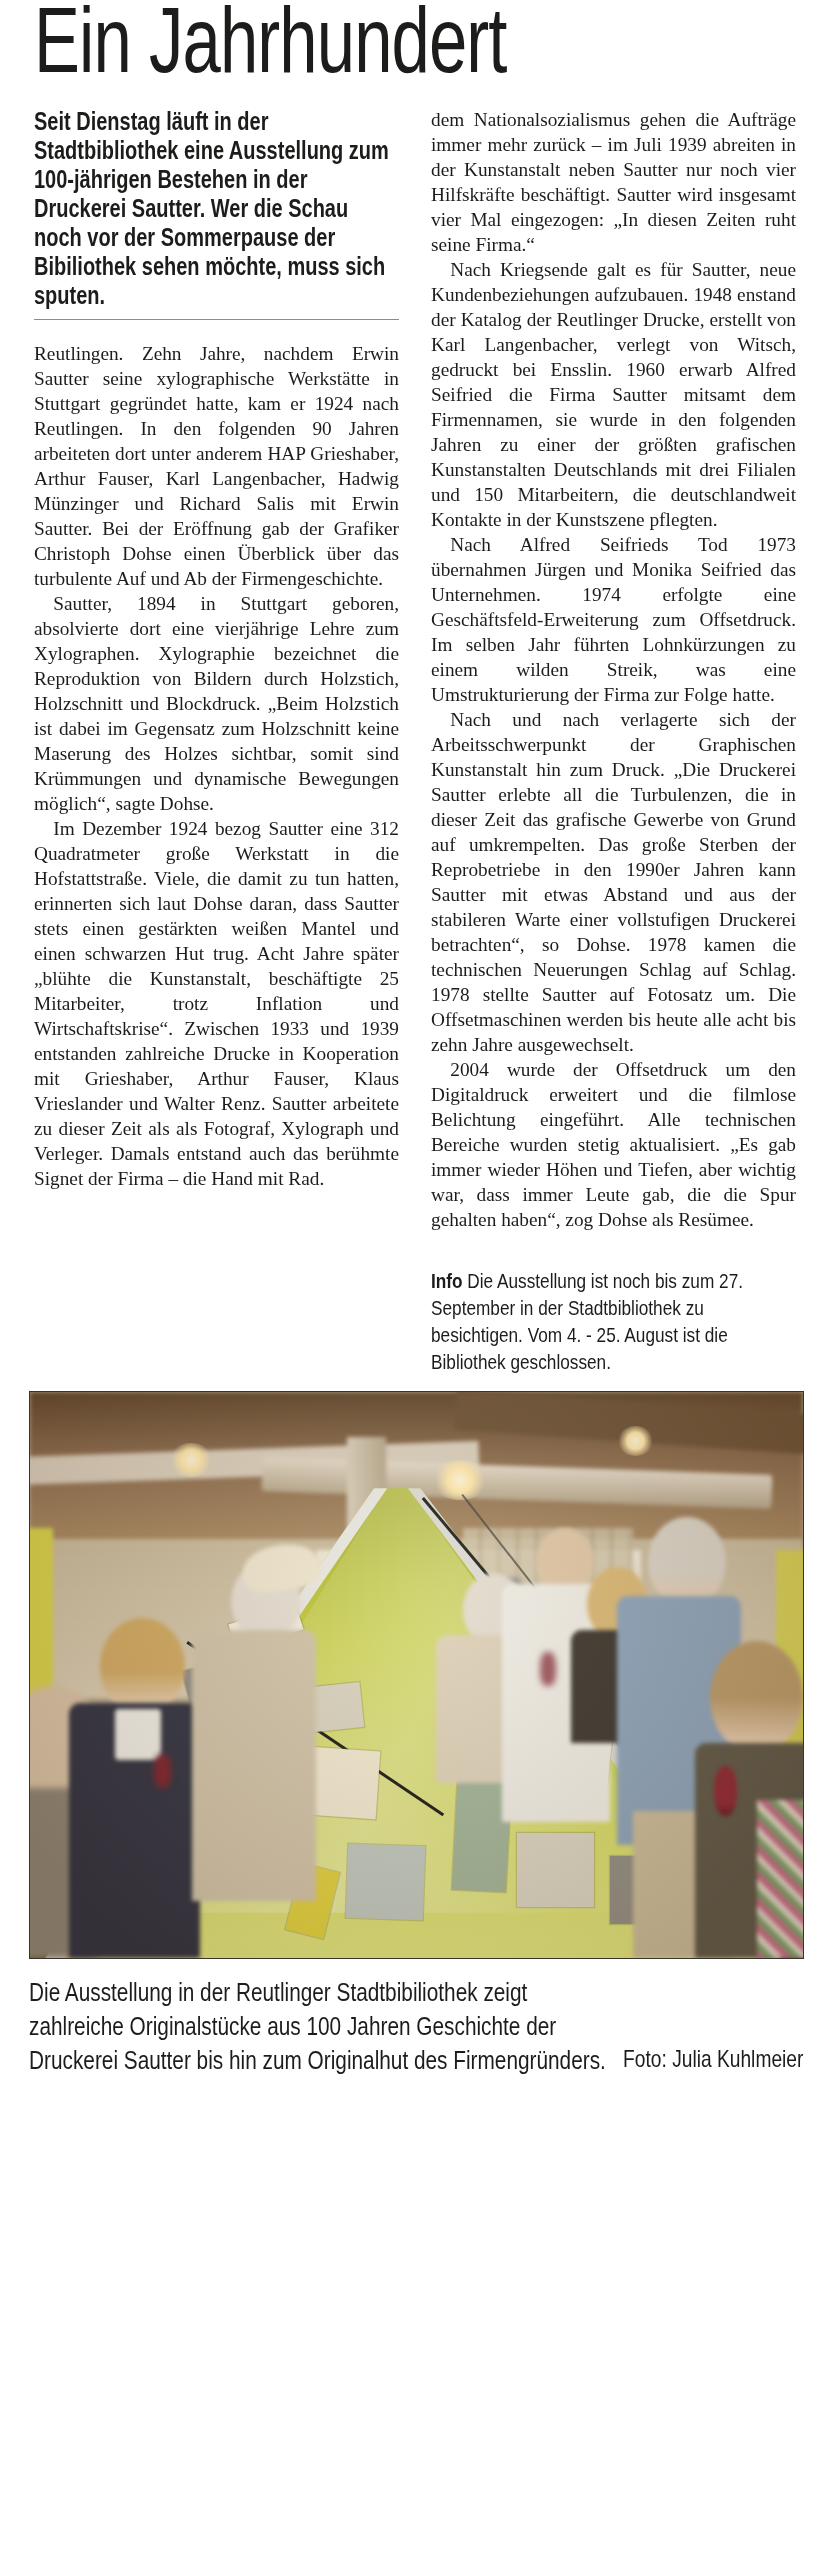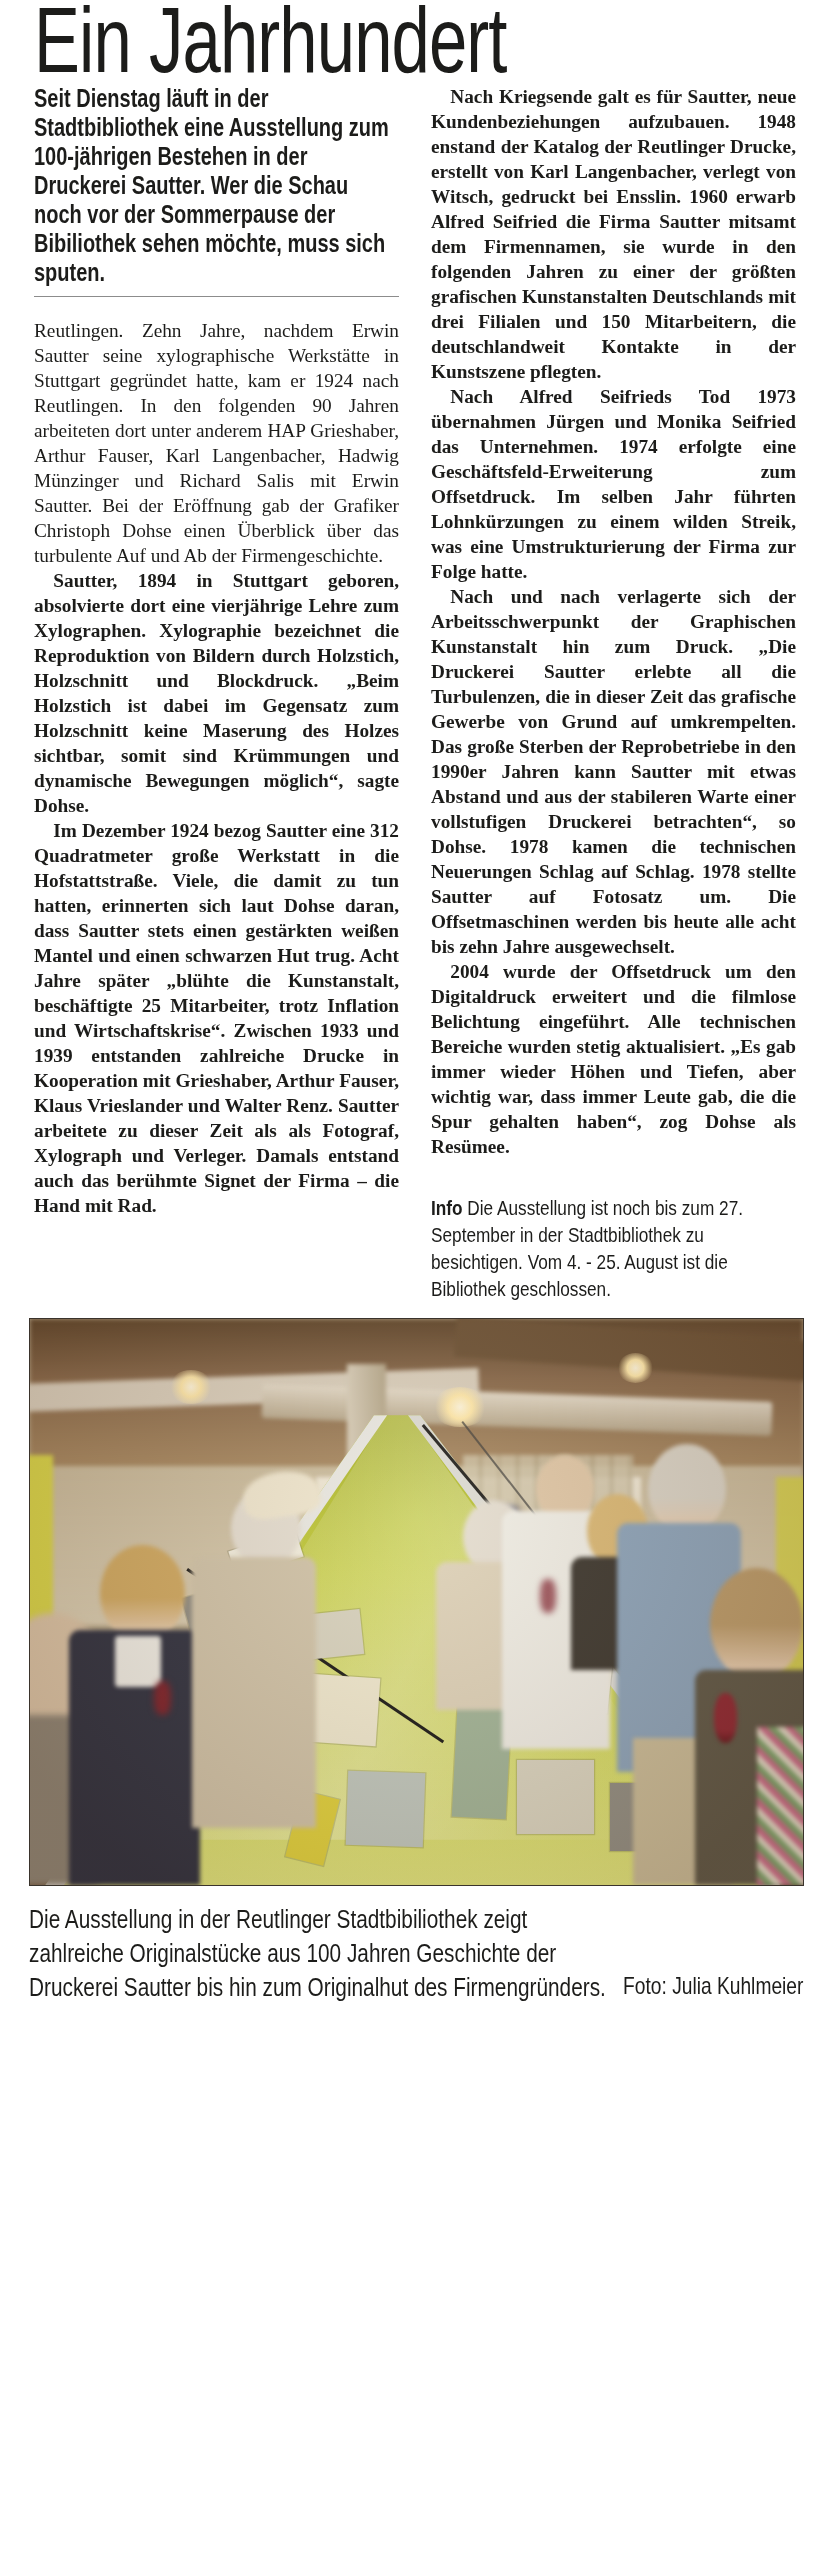--- a/index.html
+++ b/index.html
@@ -12,33 +12,33 @@
 
   
   .headline{font-size:93px;line-height:79px;font-weight:400;letter-spacing:-1.2px;white-space:nowrap;}
   .cx{display:inline-block;transform-origin:0 50%;}
   .cx74{transform:scaleX(.74);}
   .cx80{transform:scaleX(.80);}
   .cx85{transform:scaleX(.85);}
   .subtitle{margin-top:21px;font-size:39px;line-height:44px;font-weight:400;white-space:nowrap;}
 
   
-  .columns{display:flex;gap:32px;margin-top:4px;align-items:flex-start;}
+  .columns{display:flex;gap:32px;margin-top:27px;align-items:flex-start;}
   .col{width:365px;}
 
   .lead-wrap{width:456px;transform:scaleX(.80);transform-origin:0 0;}
   .lead{font-size:25px;line-height:29px;font-weight:700;text-align:left;}
 
   .byline{margin-top:32px;font-size:21px;letter-spacing:0.6px;font-weight:400;}
   .rule{margin-top:8.7px;height:1.2px;background:#8c8c8c;width:365px;}
 
   .body-text{margin-top:21px;font-family:"Liberation Serif",serif;
     font-size:19.3px;line-height:25px;text-align:justify;}
   .body-text p{margin:0;}
-  .body-text p.ind{text-indent:19.3px;font-weight:bold;}
+  .body-text p.ind{text-indent:19.3px;}
   .dateline{font-weight:400;}
 
   .rcol .body-text{margin-top:0;}
 
   .info-wrap{margin-top:35px;width:444px;transform:scaleX(.82);transform-origin:0 0;}
   .info{font-size:21px;line-height:27px;font-weight:400;}
   .info .info-label{font-weight:700;}
 
   
   .photo{position:relative;width:775px;height:568px;margin:16px 0 0 -5px;
@@ -80,20 +80,21 @@
         <div class="rule"></div>
         <div class="body-text">
           <p><span class="dateline">Reutlingen.</span> <span>Zehn Jahre, nachdem Erwin Sautter seine xylographische Werkstätte in Stuttgart gegründet hatte, kam er 1924 nach Reutlingen. In den folgenden 90 Jahren arbeiteten dort unter anderem HAP Grieshaber, Arthur Fauser, Karl Langenbacher, Hadwig Münzinger und Richard Salis mit Erwin Sautter. Bei der Eröffnung gab der Grafiker Christoph Dohse einen Überblick über das turbulente Auf und Ab der Firmengeschichte.</span></p>
           <p class="ind">Sautter, 1894 in Stuttgart geboren, absolvierte dort eine vierjährige Lehre zum Xylographen. Xylographie bezeichnet die Reproduktion von Bildern durch Holzstich, Holzschnitt und Blockdruck. „Beim Holzstich ist dabei im Gegensatz zum Holzschnitt keine Maserung des Holzes sichtbar, somit sind Krümmungen und dynamische Bewegungen möglich“, sagte Dohse.</p>
           <p class="ind">Im Dezember 1924 bezog Sautter eine 312 Quadratmeter große Werkstatt in die Hofstattstraße. Viele, die damit zu tun hatten, erinnerten sich laut Dohse daran, dass Sautter stets einen gestärkten weißen Mantel und einen schwarzen Hut trug. Acht Jahre später „blühte die Kunstanstalt, beschäftigte 25 Mitarbeiter, trotz Inflation und Wirtschaftskrise“. Zwischen 1933 und 1939 entstanden zahlreiche Drucke in Kooperation mit Grieshaber, Arthur Fauser, Klaus Vrieslander und Walter Renz. Sautter arbeitete zu dieser Zeit als als Fotograf, Xylograph und Verleger. Damals entstand auch das berühmte Signet der Firma – die Hand mit Rad.</p>
         </div>
       </div>
 
       <div class="col rcol">
         <div class="body-text">
+          <p>dem Nationalsozialismus gehen die Aufträge immer mehr zurück – im Juli 1939 abreiten in der Kunstanstalt neben Sautter nur noch vier Hilfskräfte beschäftigt. Sautter wird insgesamt vier Mal eingezogen: „In diesen Zeiten ruht seine Firma.“</p>
           <p class="ind">Nach Kriegsende galt es für Sautter, neue Kundenbeziehungen aufzubauen. 1948 enstand der Katalog der Reutlinger Drucke, erstellt von Karl Langenbacher, verlegt von Witsch, gedruckt bei Ensslin. 1960 erwarb Alfred Seifried die Firma Sautter mitsamt dem Firmennamen, sie wurde in den folgenden Jahren zu einer der größten grafischen Kunstanstalten Deutschlands mit drei Filialen und 150 Mitarbeitern, die deutschlandweit Kontakte in der Kunstszene pflegten.</p>
           <p class="ind">Nach Alfred Seifrieds Tod 1973 übernahmen Jürgen und Monika Seifried das Unternehmen. 1974 erfolgte eine Geschäftsfeld-Erweiterung zum Offsetdruck. Im selben Jahr führten Lohnkürzungen zu einem wilden Streik, was eine Umstrukturierung der Firma zur Folge hatte.</p>
           <p class="ind">Nach und nach verlagerte sich der Arbeitsschwerpunkt der Graphischen Kunstanstalt hin zum Druck. „Die Druckerei Sautter erlebte all die Turbulenzen, die in dieser Zeit das grafische Gewerbe von Grund auf umkrempelten. Das große Sterben der Reprobetriebe in den 1990er Jahren kann Sautter mit etwas Abstand und aus der stabileren Warte einer vollstufigen Druckerei betrachten“, so Dohse. 1978 kamen die technischen Neuerungen Schlag auf Schlag. 1978 stellte Sautter auf Fotosatz um. Die Offsetmaschinen werden bis heute alle acht bis zehn Jahre ausgewechselt.</p>
           <p class="ind">2004 wurde der Offsetdruck um den Digitaldruck erweitert und die filmlose Belichtung eingeführt. Alle technischen Bereiche wurden stetig aktualisiert. „Es gab immer wieder Höhen und Tiefen, aber wichtig war, dass immer Leute gab, die die Spur gehalten haben“, zog Dohse als Resümee.</p>
         </div>
         <div class="info-wrap">
           <div class="info">
             <span class="info-label">Info</span>
             <span>Die Ausstellung ist noch bis zum 27. September in der Stadtbibliothek zu besichtigen. Vom 4. - 25. August ist die Bibliothek geschlossen.</span>
           </div>

